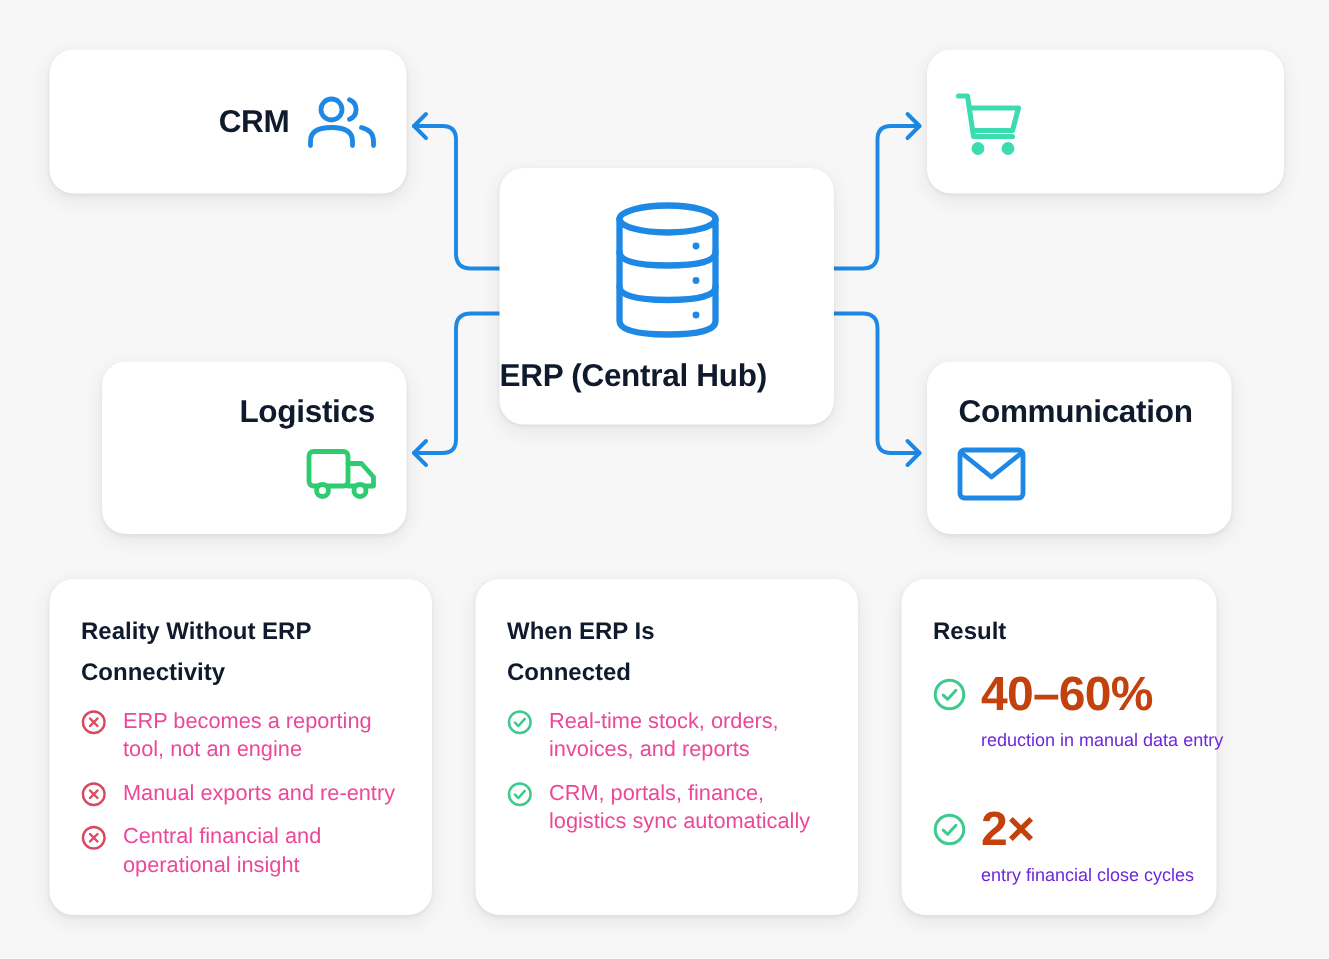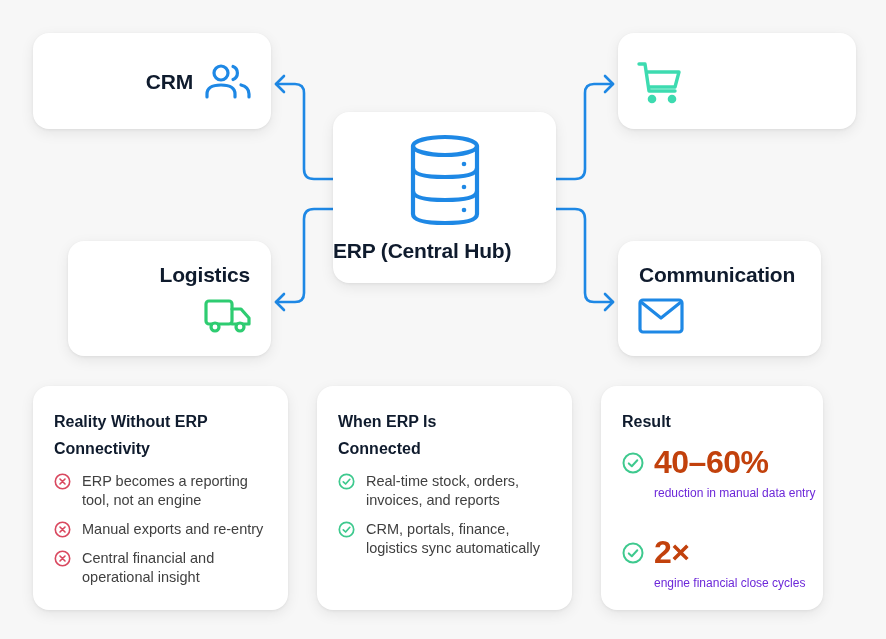--- a/index.html
+++ b/index.html
@@ -37,25 +37,25 @@
 
   #node-comm { left: 618px; top: 241px; width: 203px; height: 115px; text-decoration: underline; }
   #node-comm .node-title { left: 21px; top: 22px; }
   #node-comm .icon { left: 20px; top: 57px; }
 
   #connectors { position: absolute; left: 0; top: 0; }
 
   .panel { top: 386px; height: 224px; }
   #panel-without { left: 33px; width: 255px; }
   #panel-with { left: 317px; width: 255px; }
-  #panel-result { left: 601px; width: 210px; padding-left: 12px; }
+  #panel-result { left: 601px; width: 210px; }
 
   .panel-title { position: absolute; left: 21px; top: 22px; font-weight: 700; font-size: 16px; line-height: 27px; width: 230px; }
   .list { position: absolute; left: 21px; right: 10px; margin: 0; padding: 0; list-style: none; }
-  .list li { position: relative; padding-left: 28px; font-size: 14.5px; line-height: 19px; color: #404040; margin-bottom: 10px; }
+  .list li { position: relative; padding-left: 28px; font-size: 14.5px; line-height: 19px; color: #ec4899; margin-bottom: 10px; }
   .list li .bullet { position: absolute; left: 0; top: 1px; }
   #panel-without .list { top: 86px; }
   #panel-with .list { top: 86px; }
 
   .result-item { position: absolute; left: 21px; right: 10px; }
   .result-item .bullet { position: absolute; left: 0; top: 8px; }
   .result-value { position: absolute; left: 32px; top: 0; font-weight: 700; font-size: 32px; line-height: 36px; color: #c2410c; letter-spacing: -0.5px; white-space: nowrap; }
   .result-desc { position: absolute; left: 32px; top: 40px; width: 190px; font-size: 12px; line-height: 19px; color: #6d28d9; }
   #result-1 { top: 58px; }
   #result-2 { top: 148px; }
@@ -211,15 +211,15 @@
     <span class="result-desc">reduction in manual data entry</span>
   </div>
   <div class="result-item" id="result-2">
     <span class="bullet">
       <svg width="22" height="22" viewBox="0 0 22 22" fill="none" stroke="#3ec98e" stroke-width="2" stroke-linecap="round" stroke-linejoin="round">
           <circle cx="11" cy="11" r="9.5"></circle>
           <path d="M6.8 11.4 L9.8 14.2 L15.3 8.2"></path>
         </svg>
     </span>
     <span class="result-value">2×</span>
-    <span class="result-desc">engine financial close cycles</span>
+    <span class="result-desc">entry financial close cycles</span>
   </div>
 </div>
 
 </body></html>

